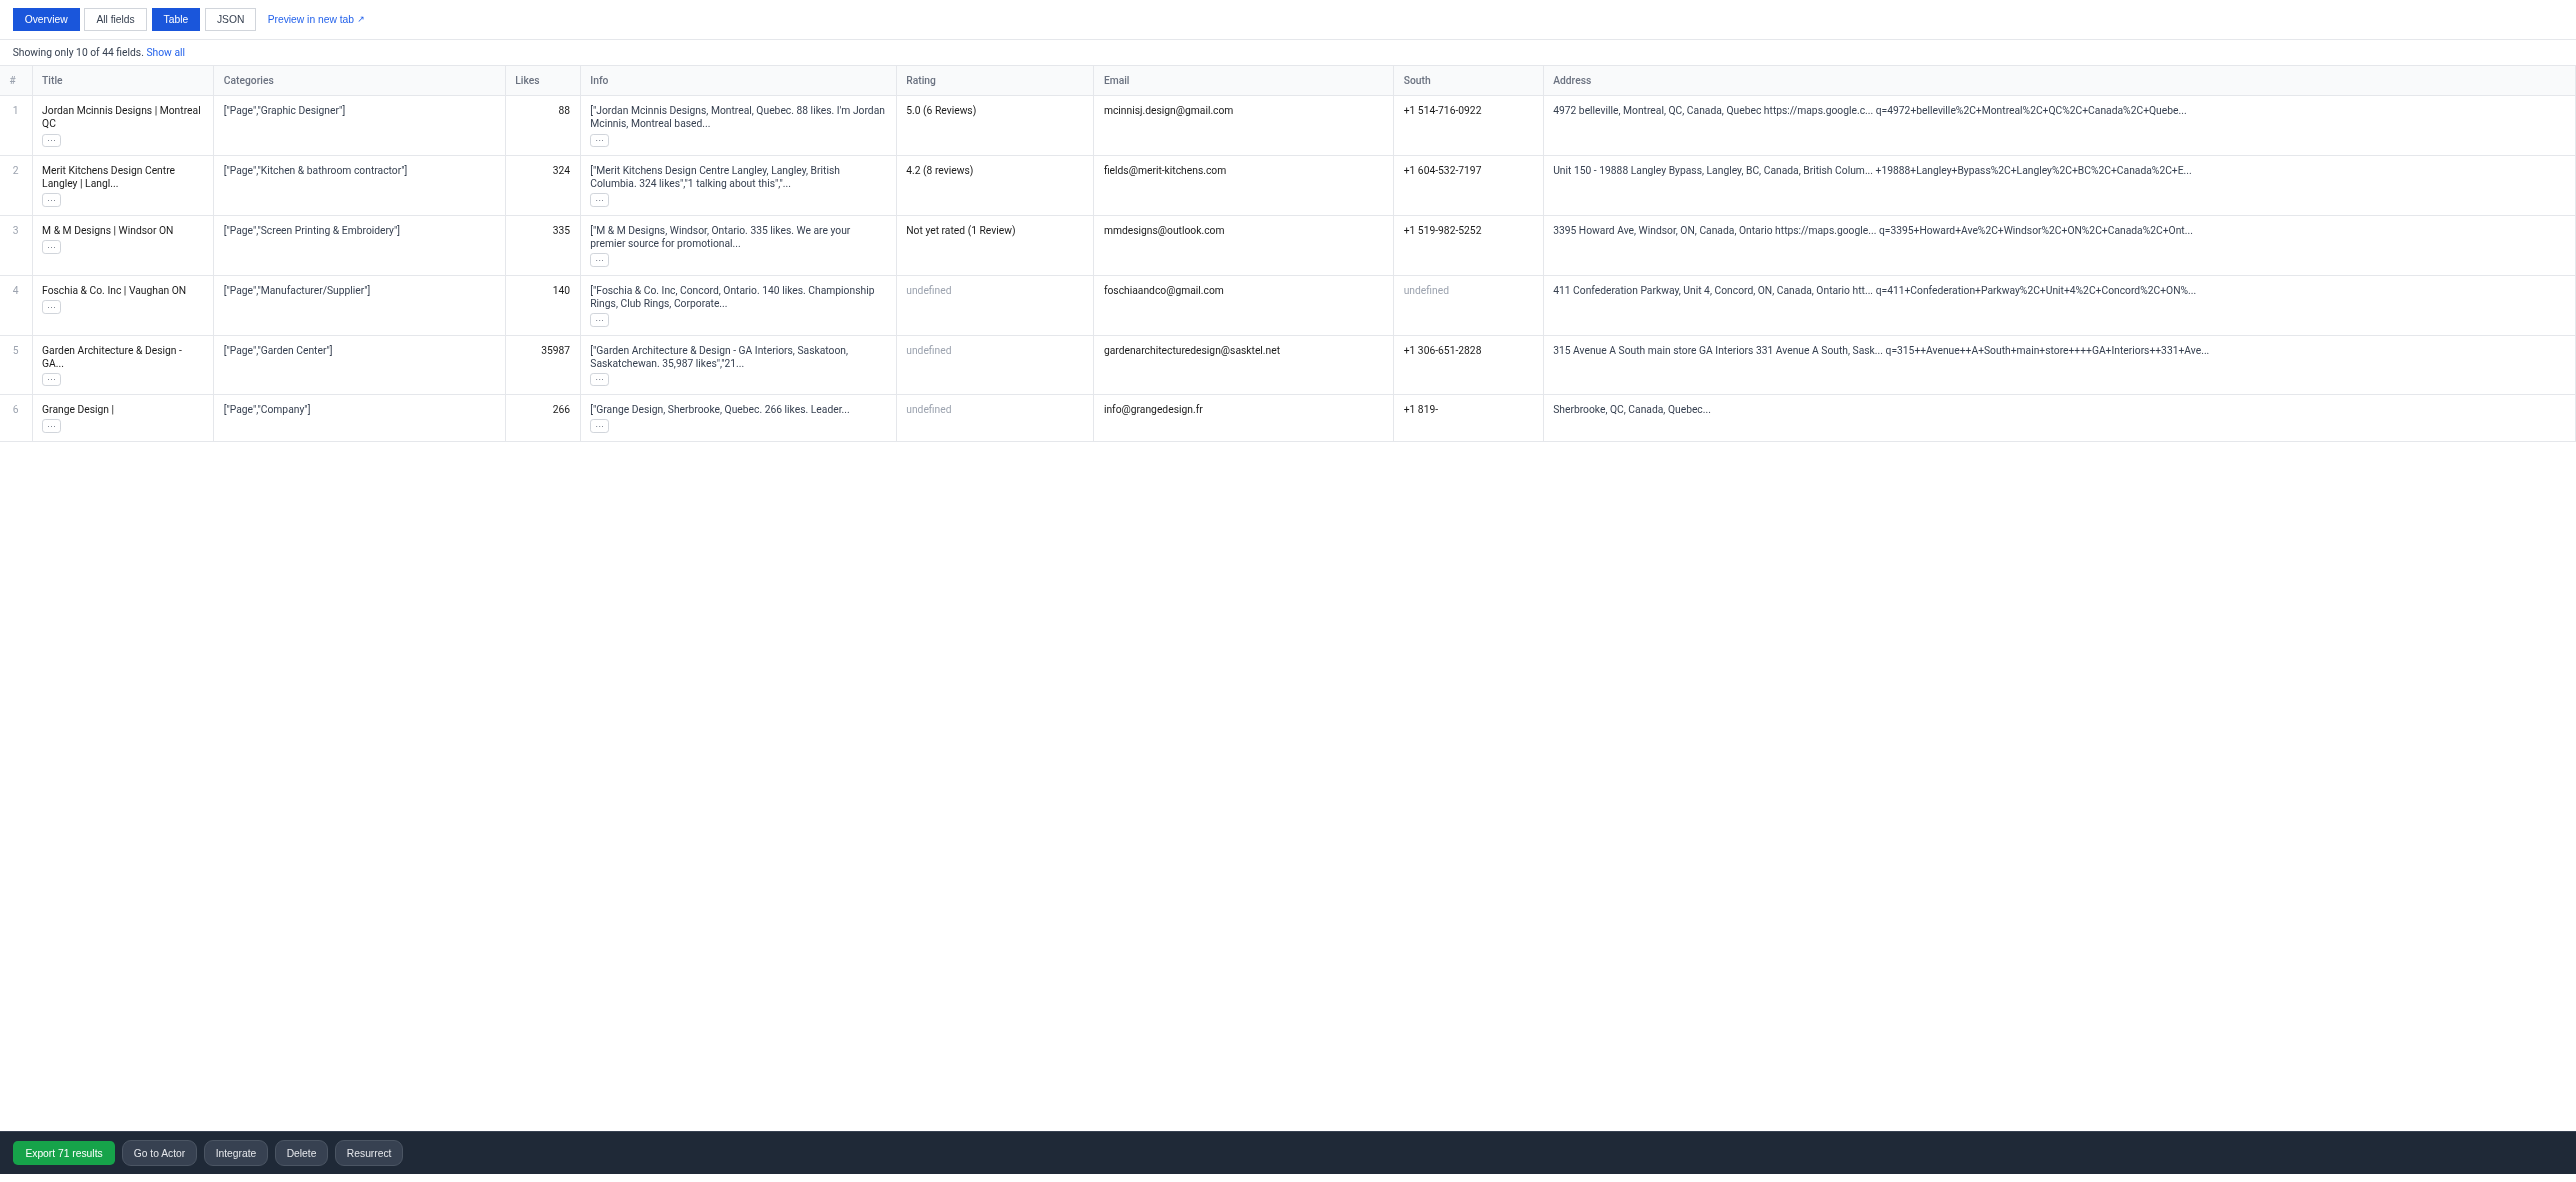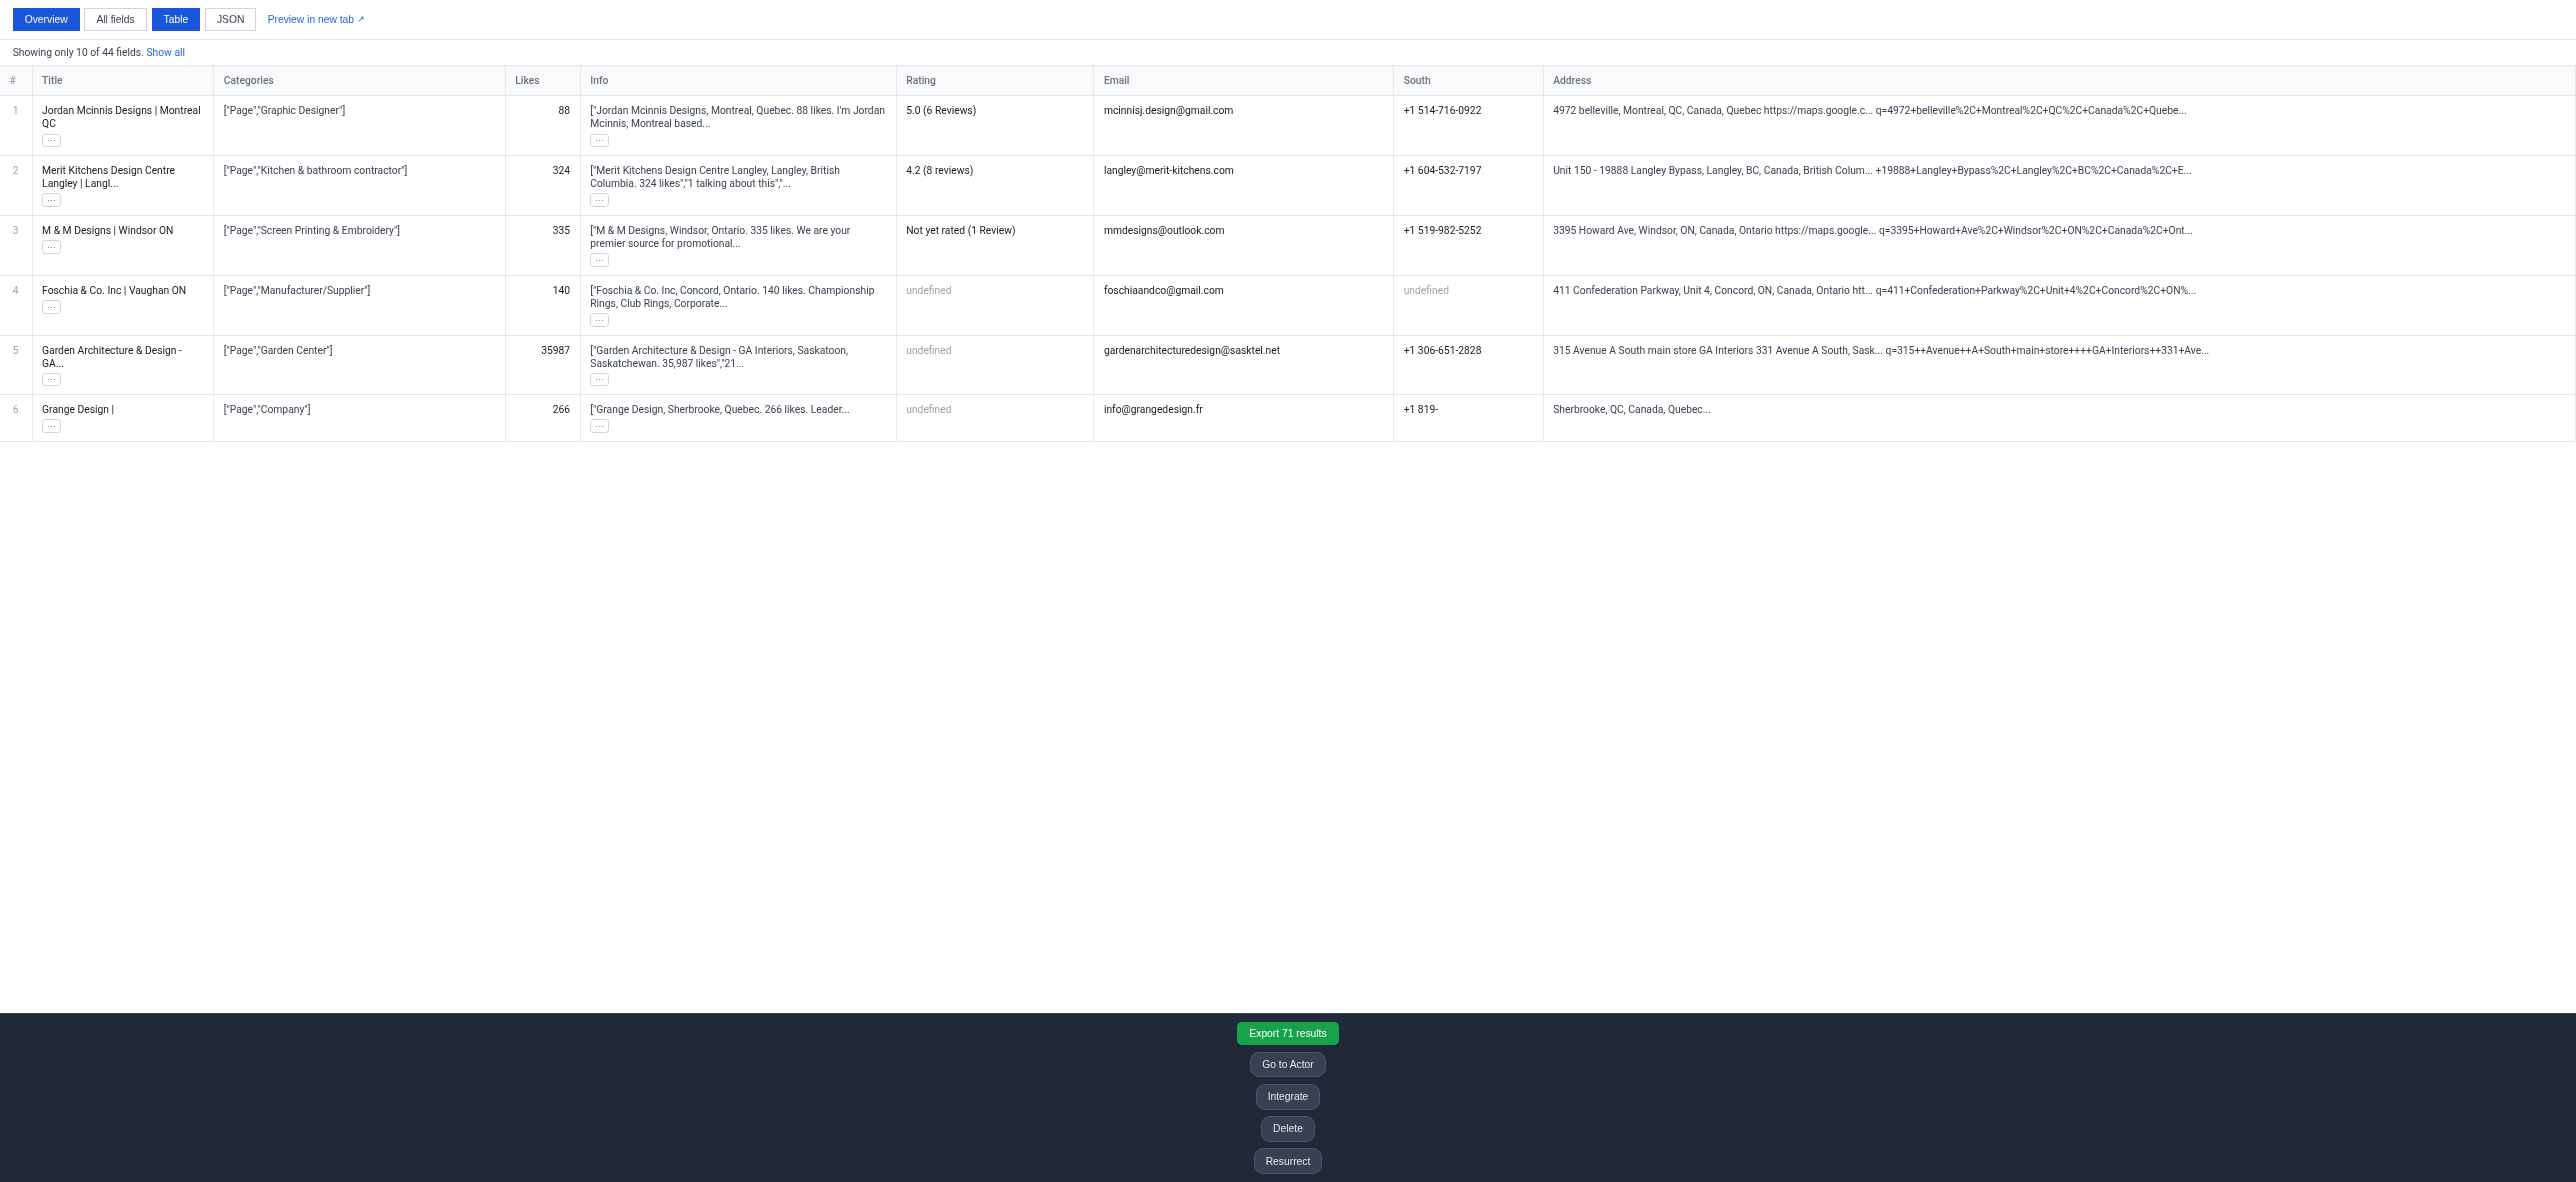--- a/index.html
+++ b/index.html
@@ -143,30 +143,29 @@
       color: #6b7280;
       font-size: 8.8px;
       cursor: pointer;
       background: #fff;
     }
 
     .undefined-text { color: #9ca3af; }
 
     .footer-bar {
       position: fixed;
-      bottom: 0;
+      bottom: 8px;
       left: 0;
       right: 0;
       display: flex;
       align-items: center;
       gap: 6.4px;
       padding: 8px 12.7px;
       background: #1f2937;
       border-top: 0.8px solid #374151;
-      flex-direction: column;
     }
 
     .btn-export {
       padding: 6.4px 12.7px;
       background: #16a34a;
       color: #fff;
       border: none;
       border-radius: 4.8px;
       cursor: pointer;
       font-size: 10.3px;
@@ -253,21 +252,21 @@
       </td>
       <td class="cell-categories">["Page","Kitchen &amp; bathroom contractor"]</td>
       <td class="cell-likes">324</td>
       <td class="cell-info">
         ["Merit Kitchens Design Centre Langley, Langley, British Columbia. 324 likes","1 talking about this","...
         <br><button class="ellipsis-btn">···</button>
       </td>
       <td class="cell-rating">
         <span class="">4.2 (8 reviews)</span>
       </td>
-      <td class="cell-email">langley@merit-kitchens.com</td>
+      <td class="cell-email">fields@merit-kitchens.com</td>
       <td class="cell-phone">
         <span class="">+1 604-532-7197</span>
       </td>
       <td class="cell-address">Unit 150 - 19888 Langley Bypass, Langley, BC, Canada, British Colum... +19888+Langley+Bypass%2C+Langley%2C+BC%2C+Canada%2C+E...</td>
     </tr>
           <tr>
       <td class="row-num">3</td>
       <td class="cell-title">
         M &amp; M Designs | Windsor ON
         <br><button class="ellipsis-btn">···</button>

